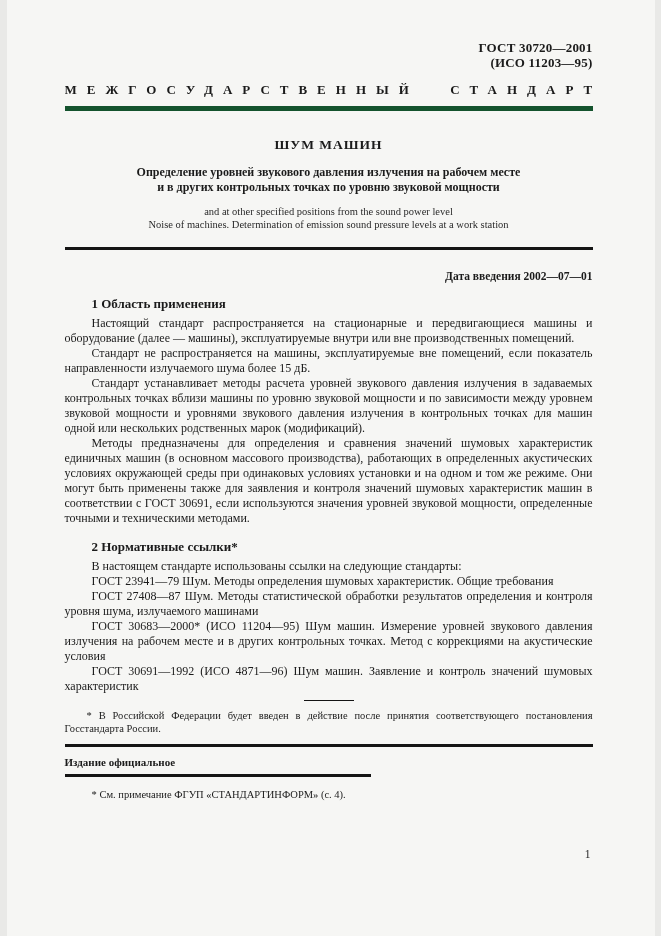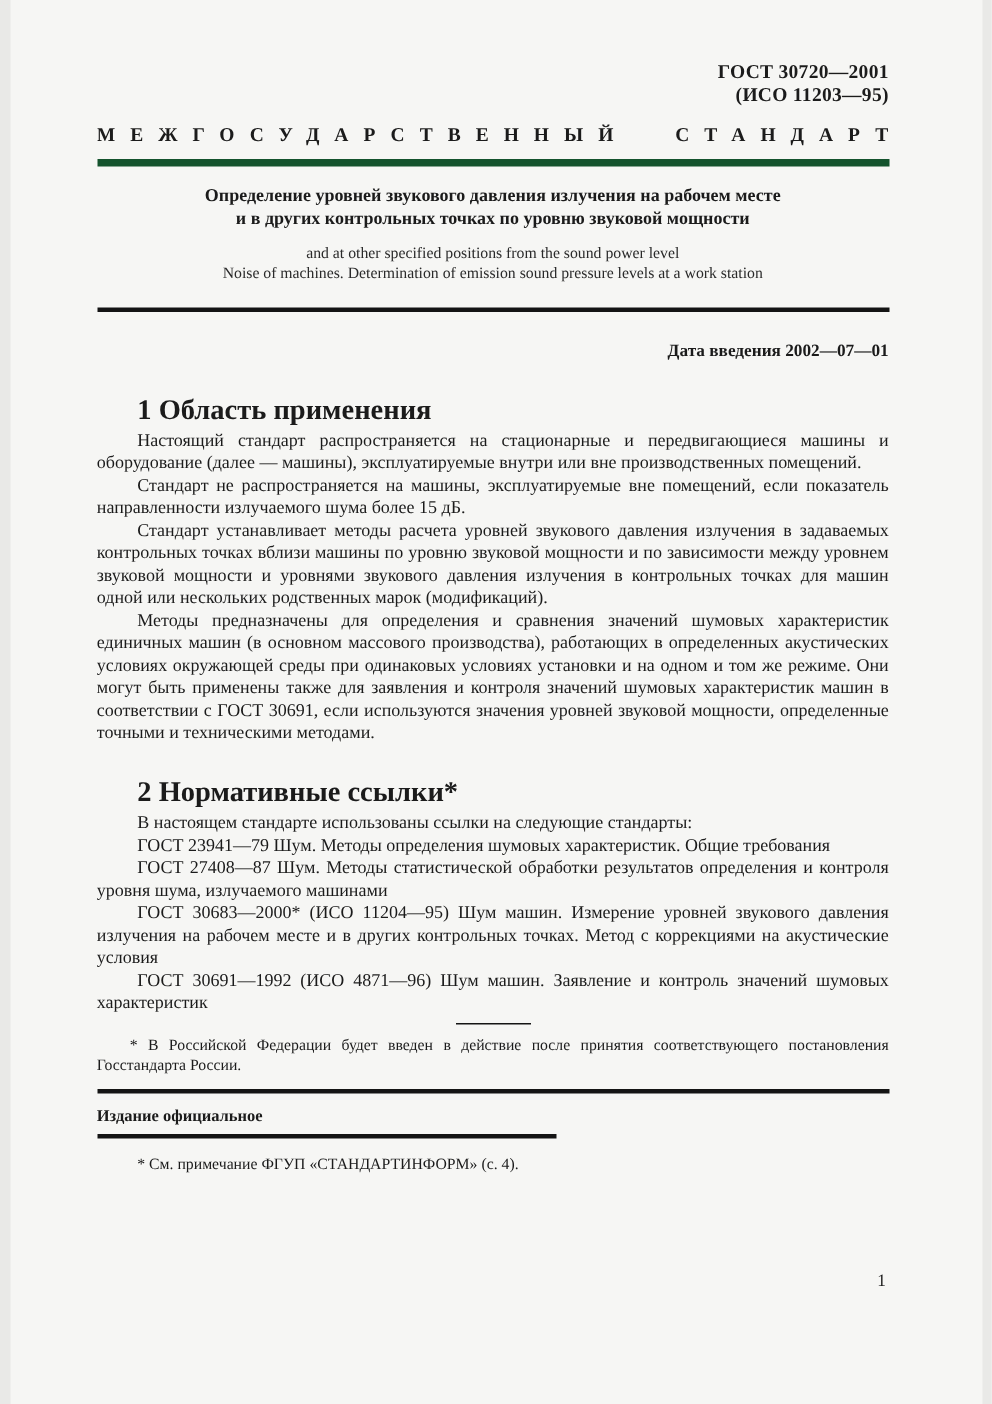--- a/index.html
+++ b/index.html
@@ -72,24 +72,24 @@
   .effective-date {
     margin-top: 19px;
     text-align: right;
     font-weight: bold;
     font-size: 11.5px;
     line-height: 14px;
   }
 
   
   .section-heading {
-    margin: 24px 0 0 0;
+    margin: 12px 0 0 0;
     padding-left: 27px;
     font-weight: bold;
-    font-size: 19px;
+    font-size: 13px;
     line-height: 17px;
   }
   .body-para {
     margin: 0;
     font-size: 12px;
     line-height: 15px;
     text-align: justify;
     text-indent: 27px;
   }
   .first-para { margin-top: 4px; }
@@ -147,20 +147,21 @@
 
 <div class="page">
 
   <div class="doc-code">
     <div>ГОСТ 30720—2001</div>
     <div>(ИСО 11203—95)</div>
   </div>
 
   <div class="banner">МЕЖГОСУДАРСТВЕННЫЙ СТАНДАРТ</div>
 
+  <div class="main-title">ШУМ МАШИН</div>
 
   <div class="subtitle">
     <div>Определение уровней звукового давления излучения на рабочем месте</div>
     <div>и в других контрольных точках по уровню звуковой мощности</div>
   </div>
 
   <div class="subtitle-en">
     <div>and at other specified positions from the sound power level</div>
     <div>Noise of machines. Determination of emission sound pressure levels at a work station</div>
   </div>

